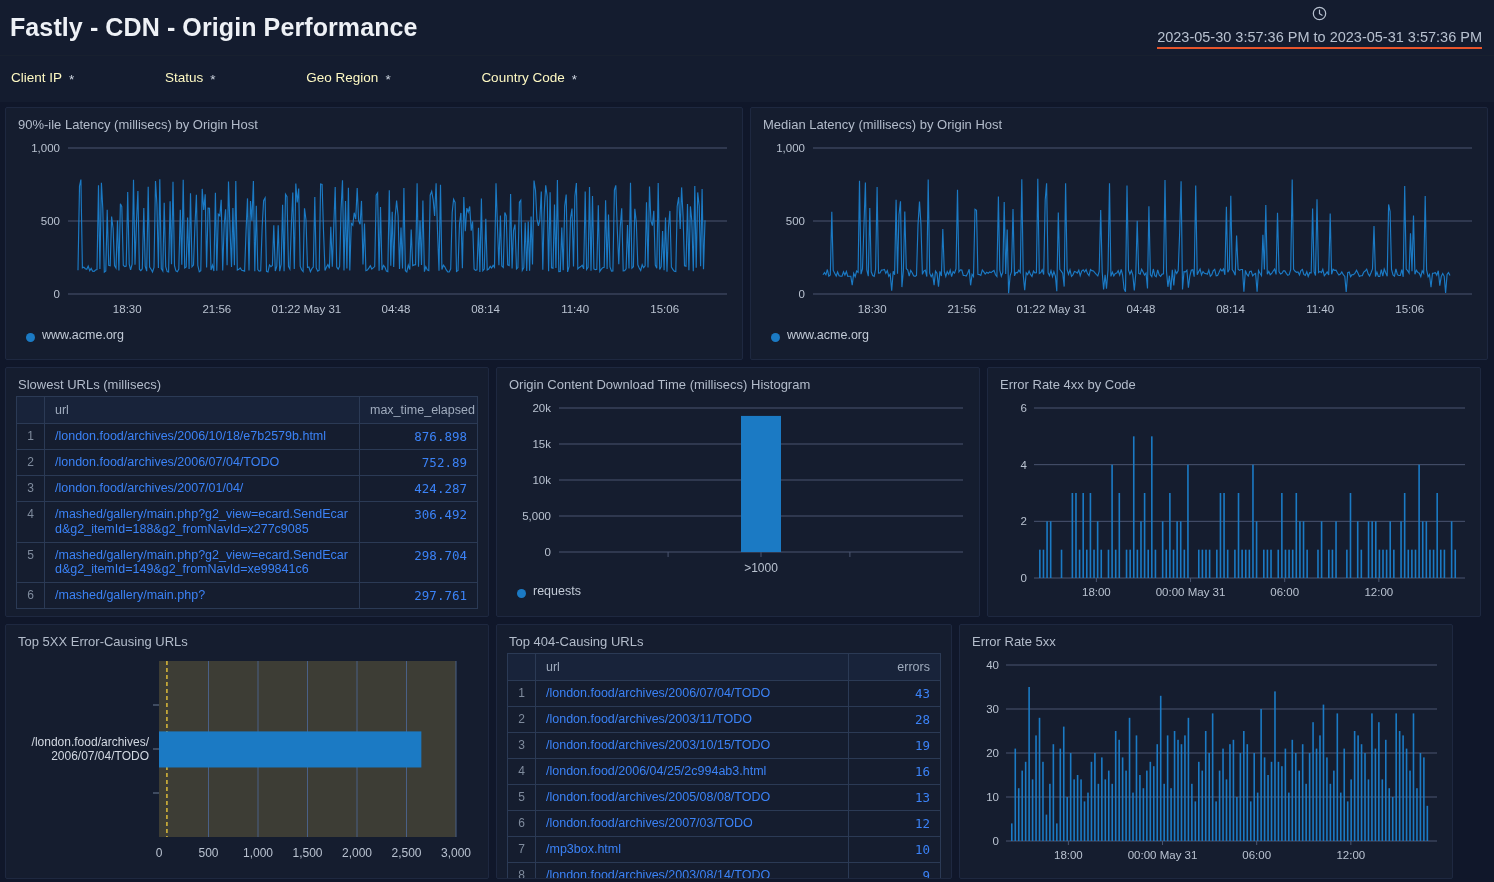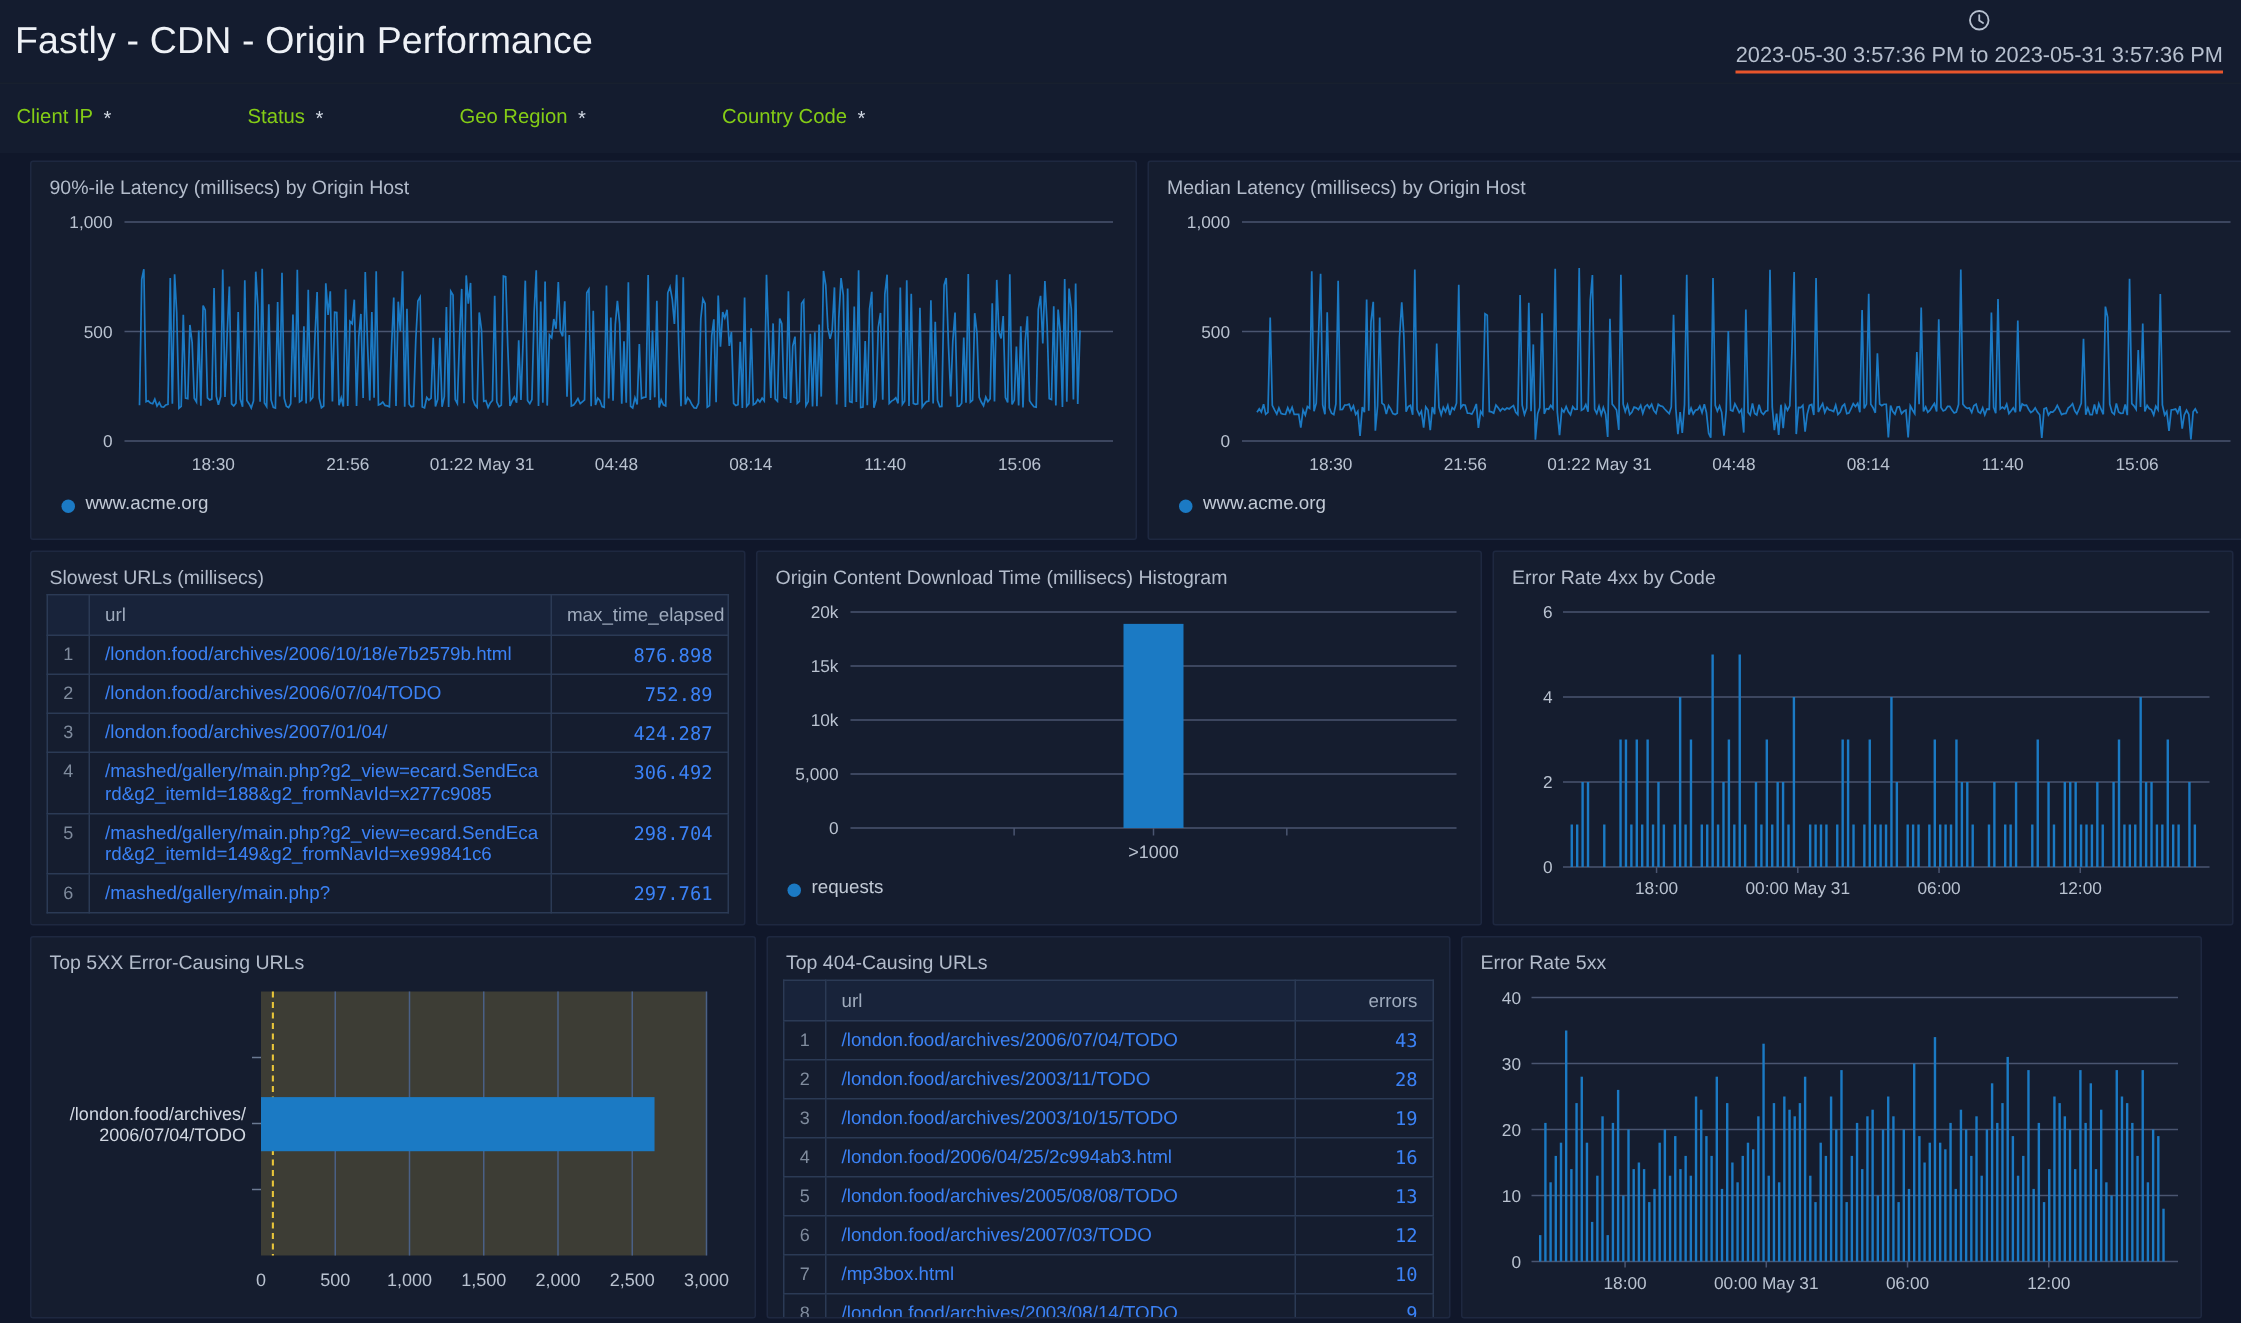--- a/index.html
+++ b/index.html
@@ -11,45 +11,45 @@
     overflow: hidden;
   }
 
   
   #header {
     height: 55px;
     background: #141c2f;
     display: flex; align-items: center; justify-content: space-between;
     padding: 0 12px 0 10px;
   }
-  #page-title { font-size: 25px; font-weight: 400; color: #eef1f6; letter-spacing: .1px; }
+  #page-title { font-size: 25px; font-weight: 700; color: #eef1f6; letter-spacing: .1px; }
   #time-wrap { display: flex; align-items: center; gap: 8px; flex-direction: column; }
   .clock-svg { display:block; }
   #time-range {
     font-size: 14.5px; color: #b7c0cf;
     border-bottom: 2px solid #e8552c; padding-bottom: 2px;
     white-space: nowrap;
   }
 
   
   #filter-bar {
     height: 47px; background: #141c2f;
     display: flex; align-items: center; gap: 0; padding-left: 11px;
     border-top: 1px solid #18202f;
   }
   .filter-field { display: flex; align-items: flex-end; margin-right: 34px; }
-  .filter-label { font-size: 13.5px; color: #84cc16; padding-bottom: 3px; }
+  .filter-label { font-size: 13.5px; color: #fef9c3; padding-bottom: 3px; }
   .filter-input-wrap { margin-left: 7px; width: 62px; }
   .filter-value {
     font-size: 13.5px; color: #cfd6e1; height: 17px; line-height: 15px;
   }
   .filter-underline { height: 1px; background: #4c6180; width: 100%; margin-top: 2px; }
 
   
-  #grid { padding: 5px 5px 0 20px; }
+  #grid { padding: 5px 5px 0 5px; }
   .row { display: flex; gap: 7px; margin-bottom: 7px; }
   .panel {
     background: #151d2f;
     border: 1px solid #1e2840;
     border-radius: 2px;
     position: relative;
     padding: 9px 10px 6px 10px;
   }
   .panel-title {
     font-size: 13px; color: #b3bccb; font-weight: 400;

